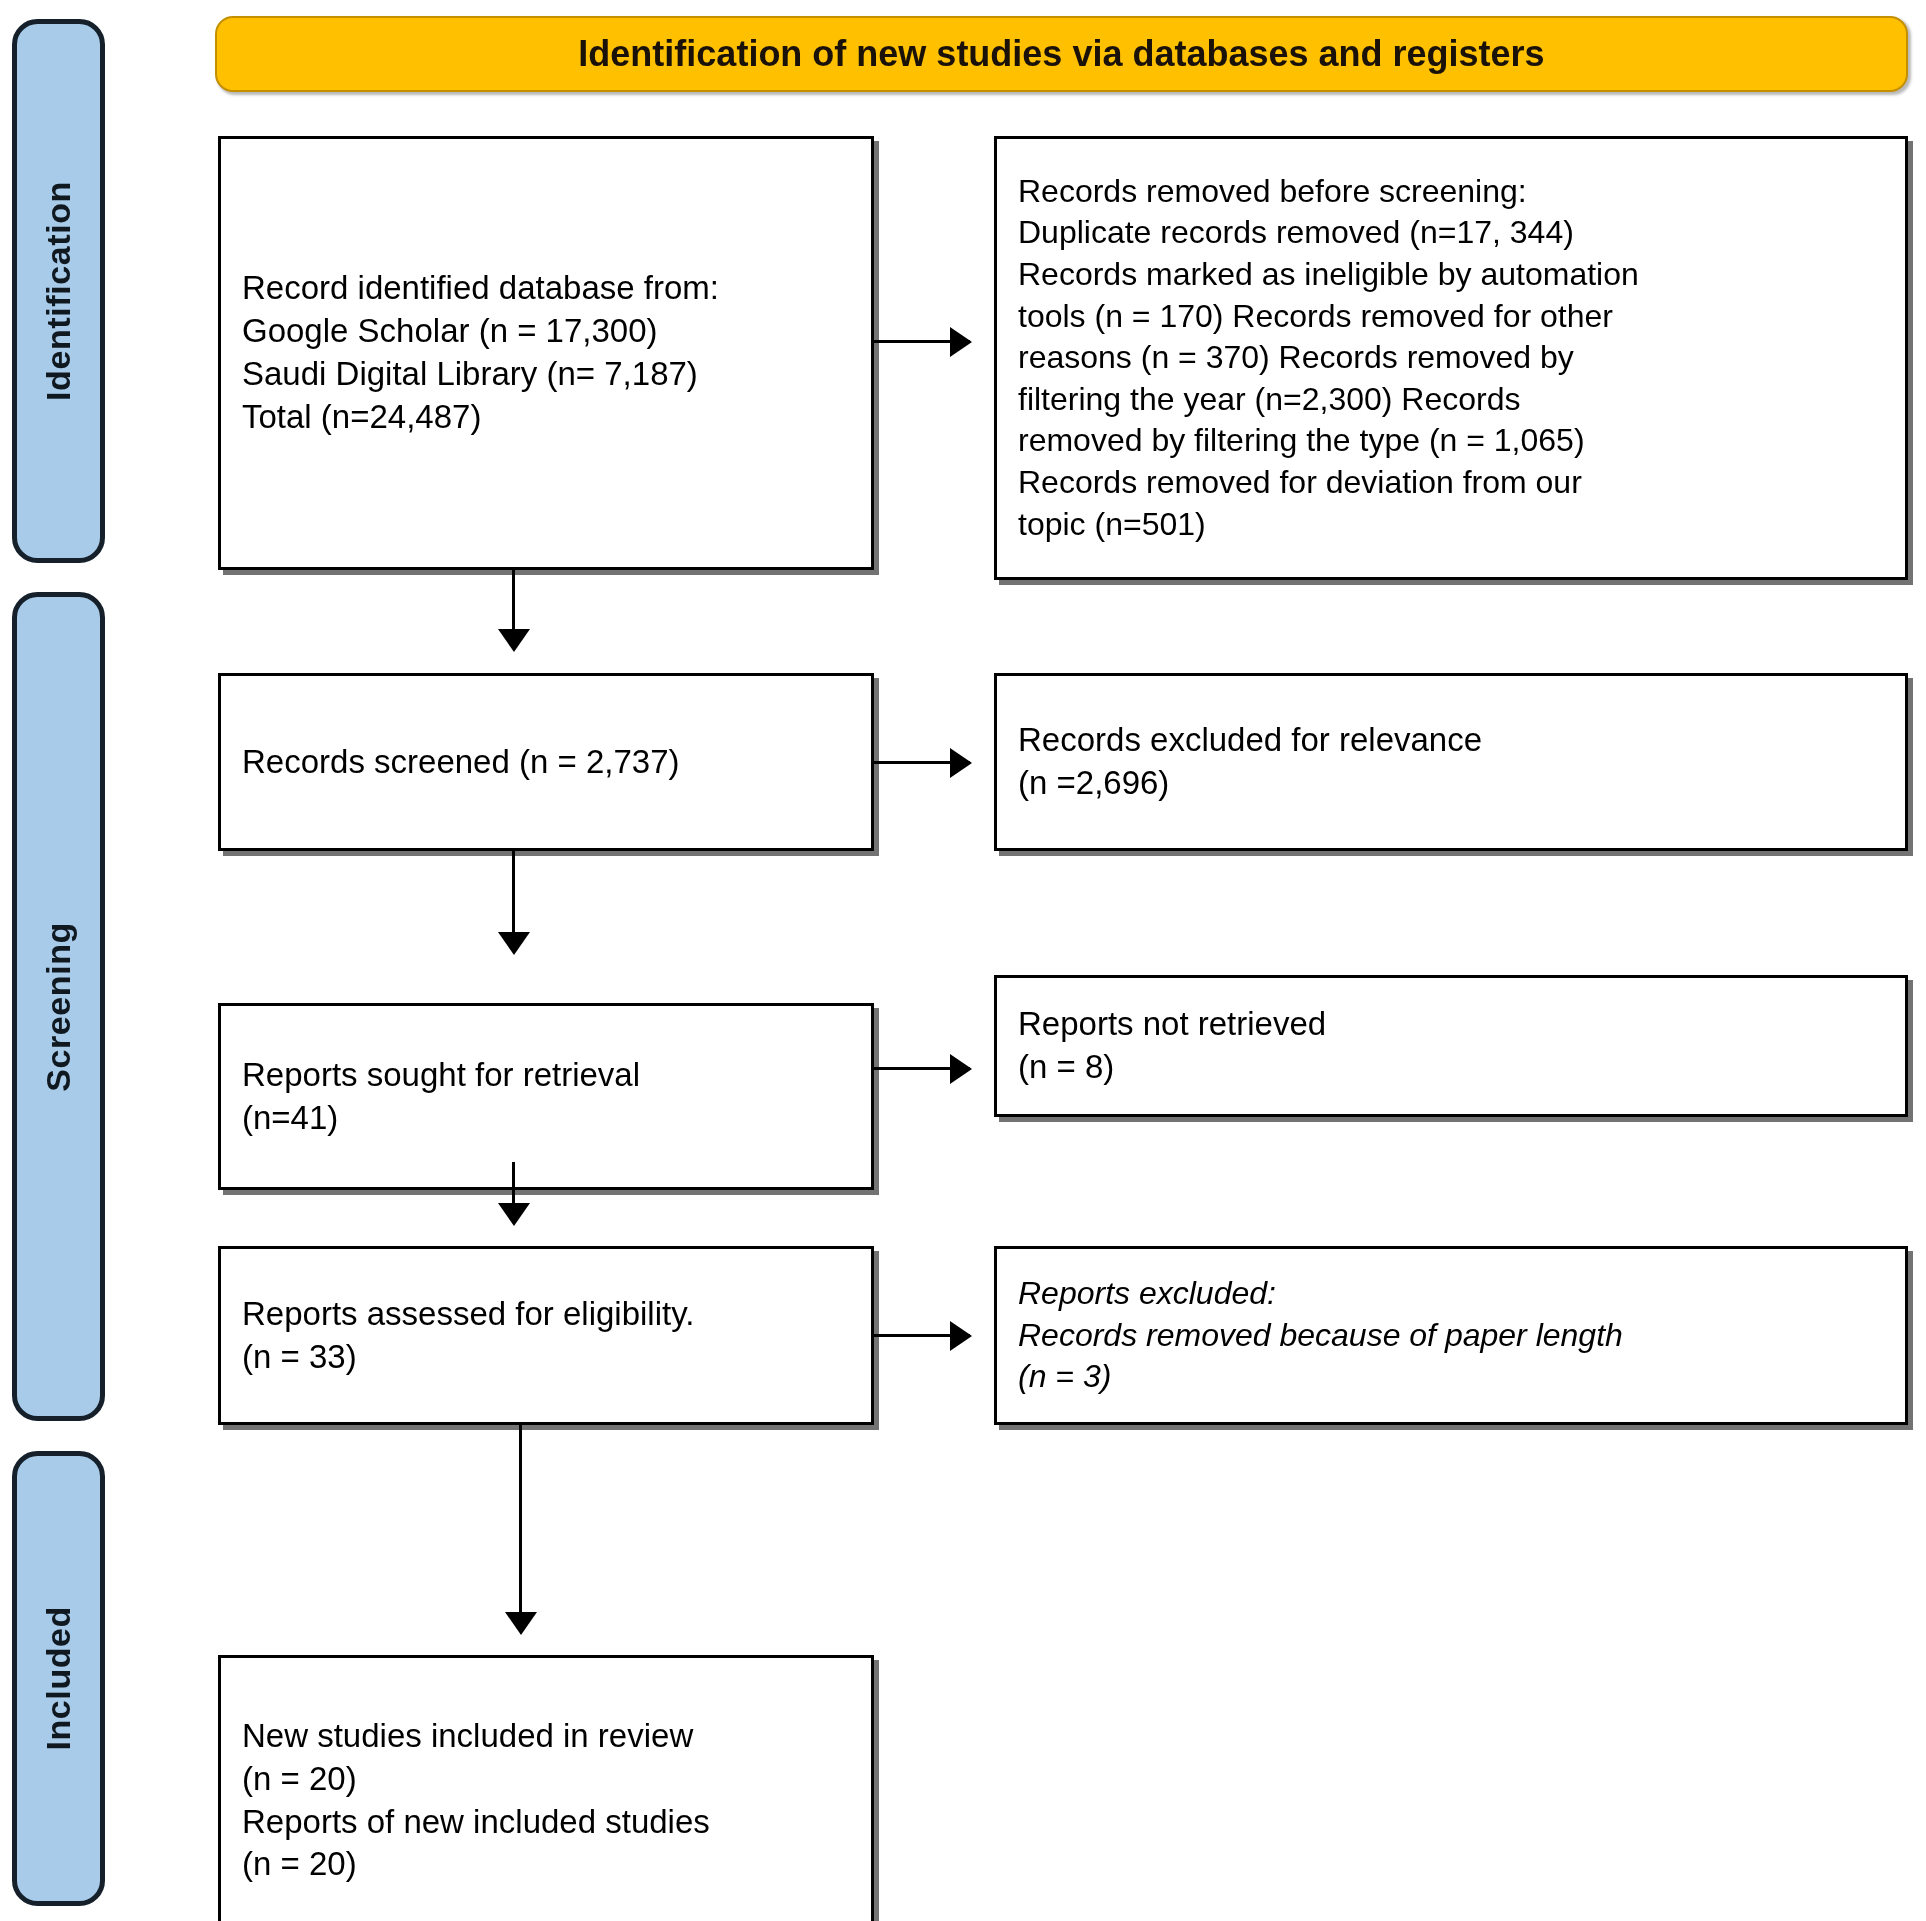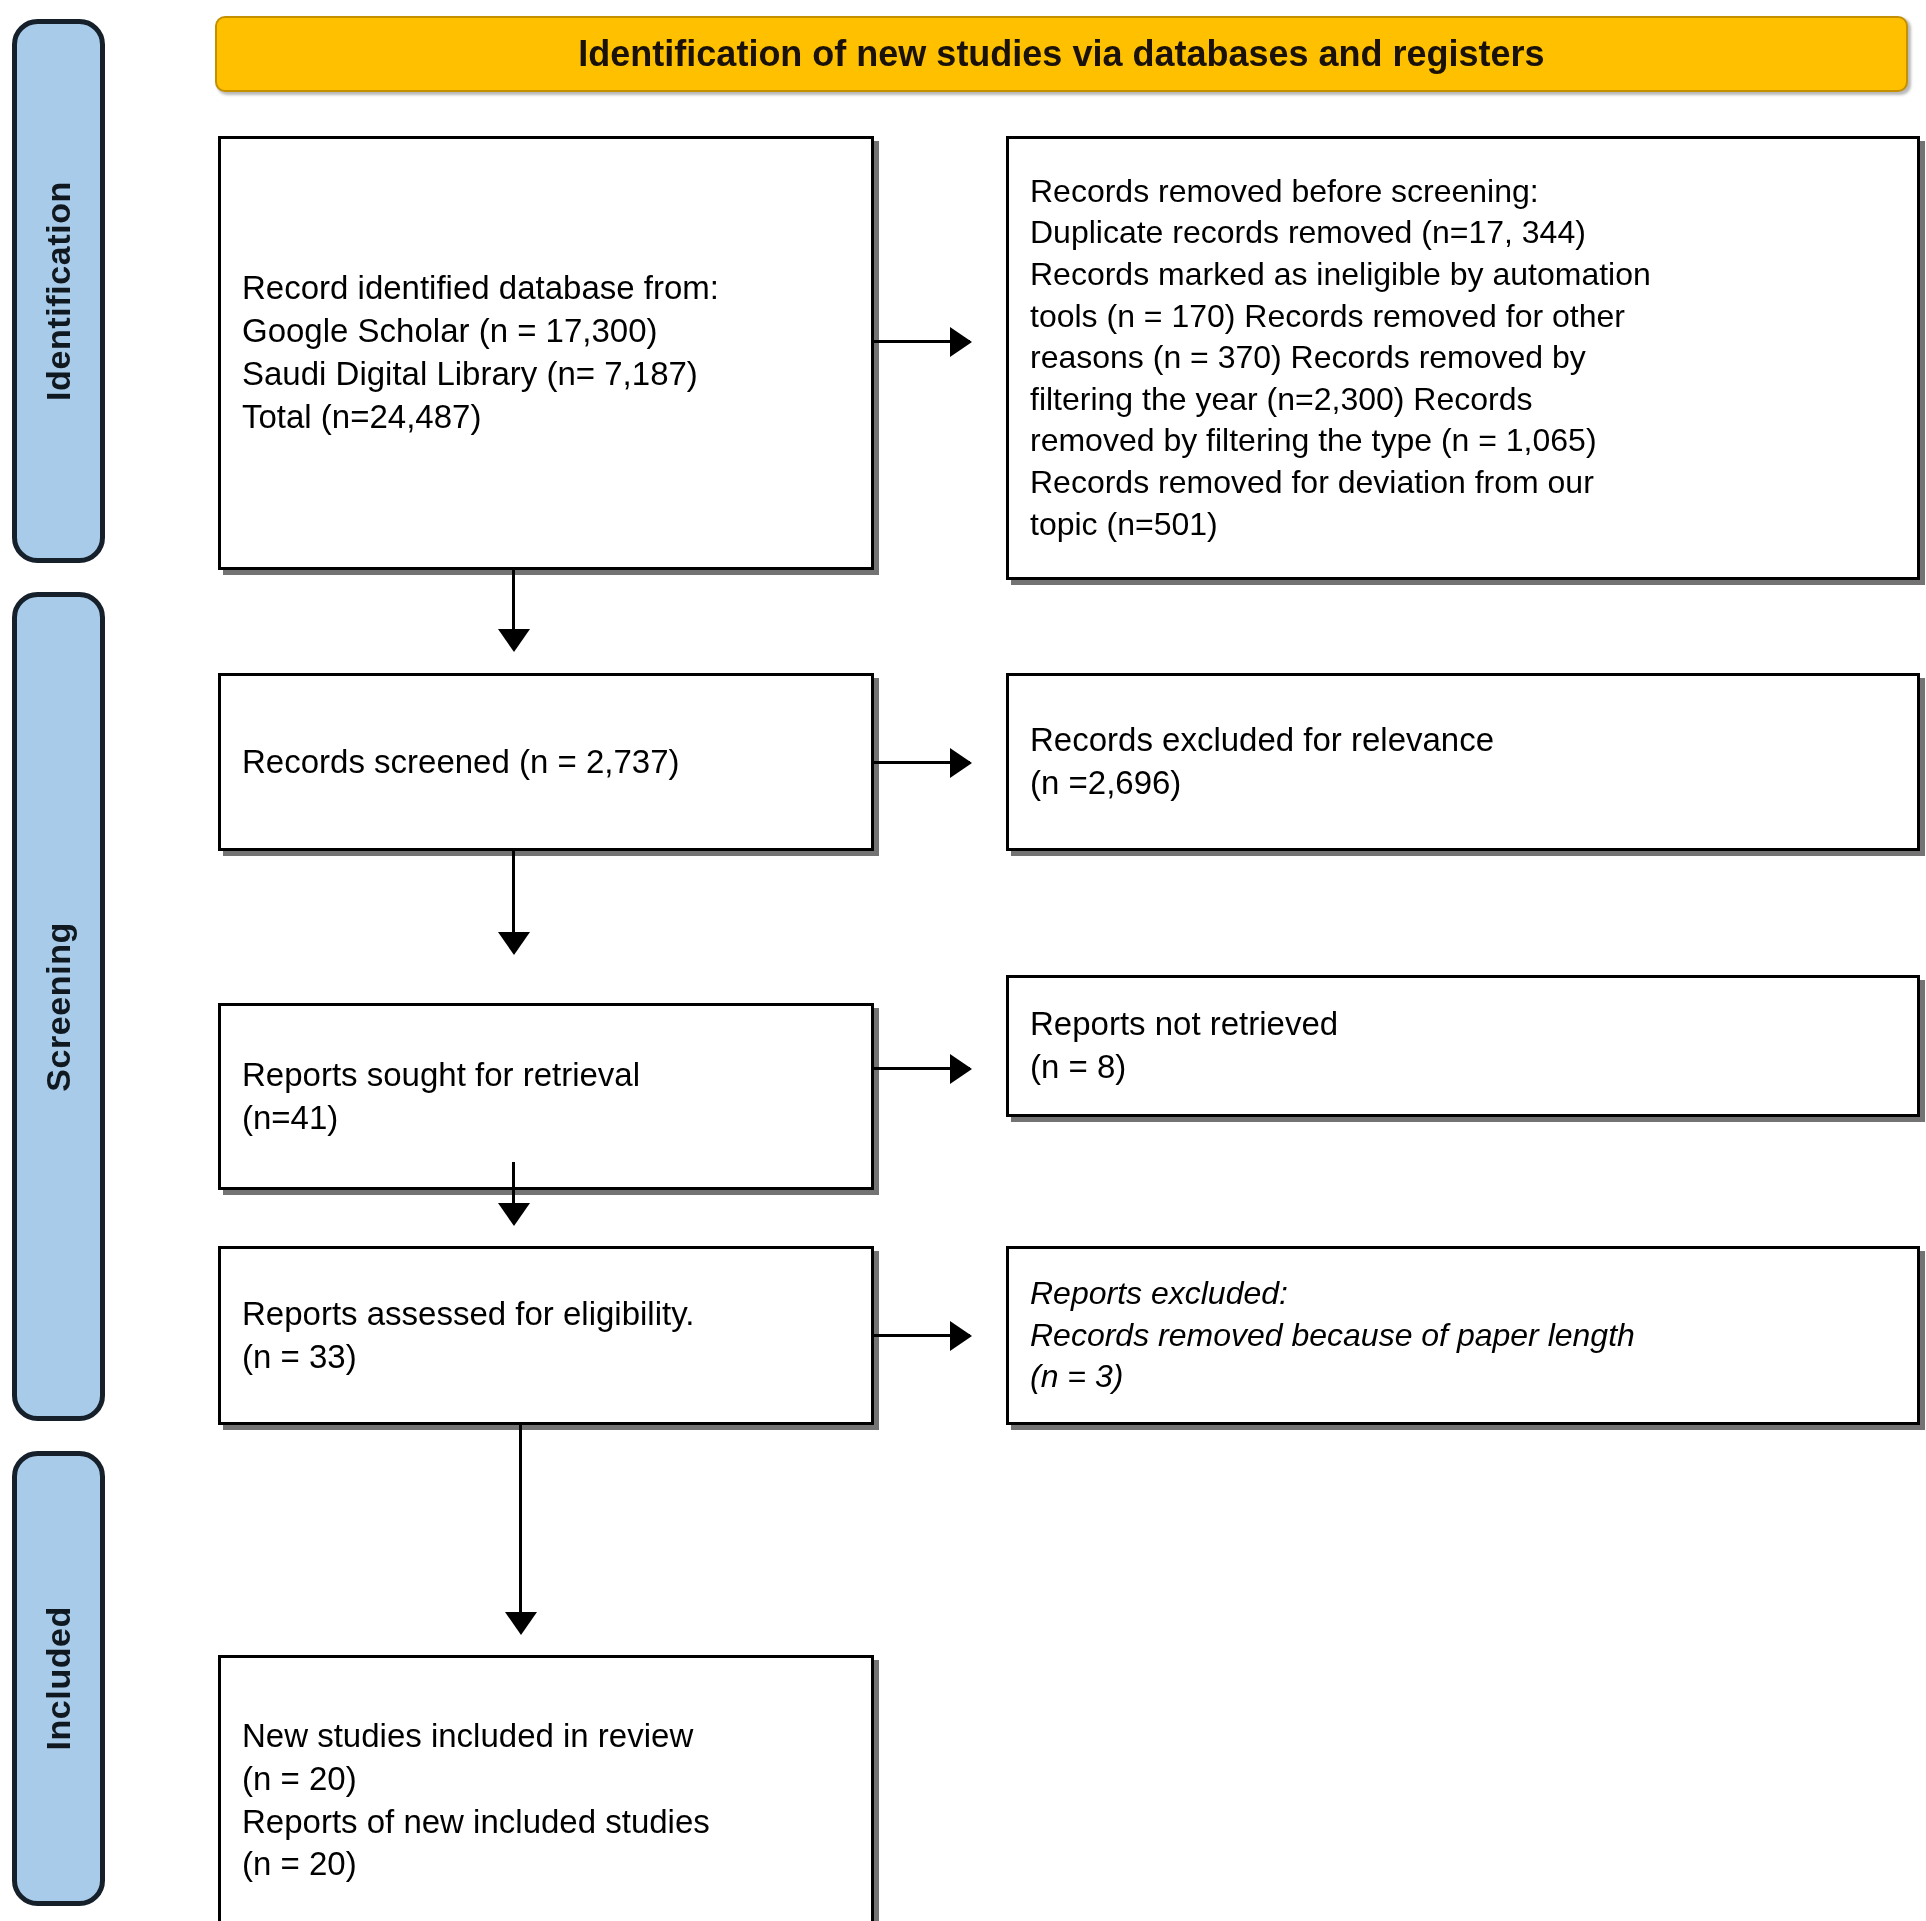--- a/index.html
+++ b/index.html
@@ -49,21 +49,21 @@
 
   
   #header-banner {
     position: absolute;
     left: 215px;
     top: 15.6px;
     width: 1693px;
     height: 76px;
     background: #FFC000;
     border: 2.8px solid #C49000;
-    border-radius: 10px;
+    border-radius: 18px;
     box-sizing: border-box;
     display: flex;
     align-items: center;
     justify-content: center;
     box-shadow: 2.2px 2.8px 2.8px rgba(0,0,0,0.28);
   }
   #header-banner .banner-text {
     font-weight: bold;
     font-size: 36px;
     color: #1A1208;
@@ -85,21 +85,21 @@
   .node .line {
     font-size: 33px;
     line-height: 1.30;
     color: #000000;
     white-space: pre-wrap;
   }
 
   
   .col-left  { left: 218px;  width: 656px; }
   
-  .col-right { left: 994px; width: 914px; margin-left: 12px; }
+  .col-right { left: 994px; width: 914px; }
 
   #box-identified      { top: 136px;  height: 434px; }
   #box-removed-before  { top: 136px;  height: 444px; }
   #box-screened        { top: 673px; height: 178px; }
   #box-excluded-rel    { top: 673px; height: 178px; }
   #box-sought          { top: 975px; height: 187px; margin-top: 28px; }
   #box-not-retrieved   { top: 975px; height: 142px; }
   #box-eligibility     { top: 1246px; height: 179px; }
   #box-reports-excl    { top: 1246px; height: 179px; font-style: italic; }
   #box-included        { top: 1655px; height: 291px; }

